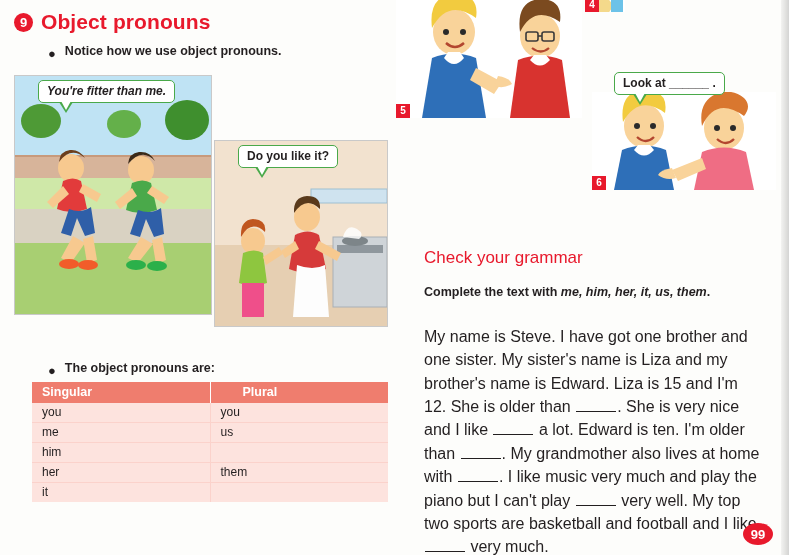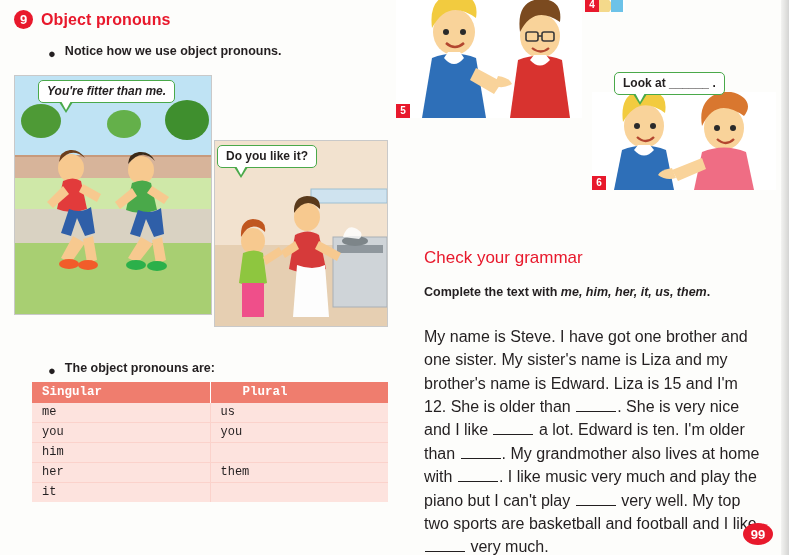--- a/index.html
+++ b/index.html
@@ -48,21 +48,21 @@
     color: #fff;
     font-size: 13px;
     font-weight: bold;
     display: flex;
     align-items: center;
     justify-content: center;
     line-height: 1;
   }
   .sec-title {
     color: #e8192c;
-    font-size: 16px;
+    font-size: 21px;
     font-weight: bold;
     letter-spacing: .1px;
   }
   .instr {
     position: absolute;
     left: 48px;
     top: 44px;
     width: 330px;
     font-size: 12.5px;
     font-weight: bold;
@@ -145,21 +145,21 @@
     border-top: 11px solid #4aa94a;
     left: 20px; bottom: -11px;
   }
   #bub1 .tail-in {
     border-left: 5px solid transparent;
     border-right: 5px solid transparent;
     border-top: 9px solid #ffffff;
     left: 22px; bottom: -8px;
   }
   
-  #bub2 { left: 217px; top: 145px; }
+  #bub2 { left: 238px; top: 145px; }
   #bub2 .tail {
     border-left: 7px solid transparent;
     border-right: 7px solid transparent;
     border-top: 11px solid #4aa94a;
     left: 16px; bottom: -11px;
   }
   #bub2 .tail-in {
     border-left: 5px solid transparent;
     border-right: 5px solid transparent;
     border-top: 9px solid #ffffff;
@@ -184,21 +184,20 @@
     position: absolute;
     left: 48px; top: 361px;
     font-size: 12.5px; font-weight: bold;
   }
   table.pron {
     position: absolute;
     left: 32px; top: 382px;
     width: 356px;
     border-collapse: collapse;
     font-size: 12px;
-    font-family: Liberation Mono, monospace;
   }
   table.pron th {
     background: #ef7d6e;
     color: #ffffff;
     text-align: left;
     font-weight: bold;
     padding: 3px 10px 4px;
     font-size: 12.5px;
     border-right: 1px solid #ffffff;
   }
@@ -365,26 +364,26 @@
         <col class="c1">
       </colgroup>
     <thead>
       <tr>
         <th>Singular</th>
         <th>Plural</th>
       </tr>
     </thead>
     <tbody>
       <tr>
+        <td>you</td>
+        <td class="col2">you</td>
+      </tr>
+      <tr>
         <td>me</td>
         <td class="col2">us</td>
-      </tr>
-      <tr>
-        <td>you</td>
-        <td class="col2">you</td>
       </tr>
       <tr>
         <td>him</td>
         <td class="col2"></td>
       </tr>
       <tr>
         <td>her</td>
         <td class="col2">them</td>
       </tr>
       <tr>

